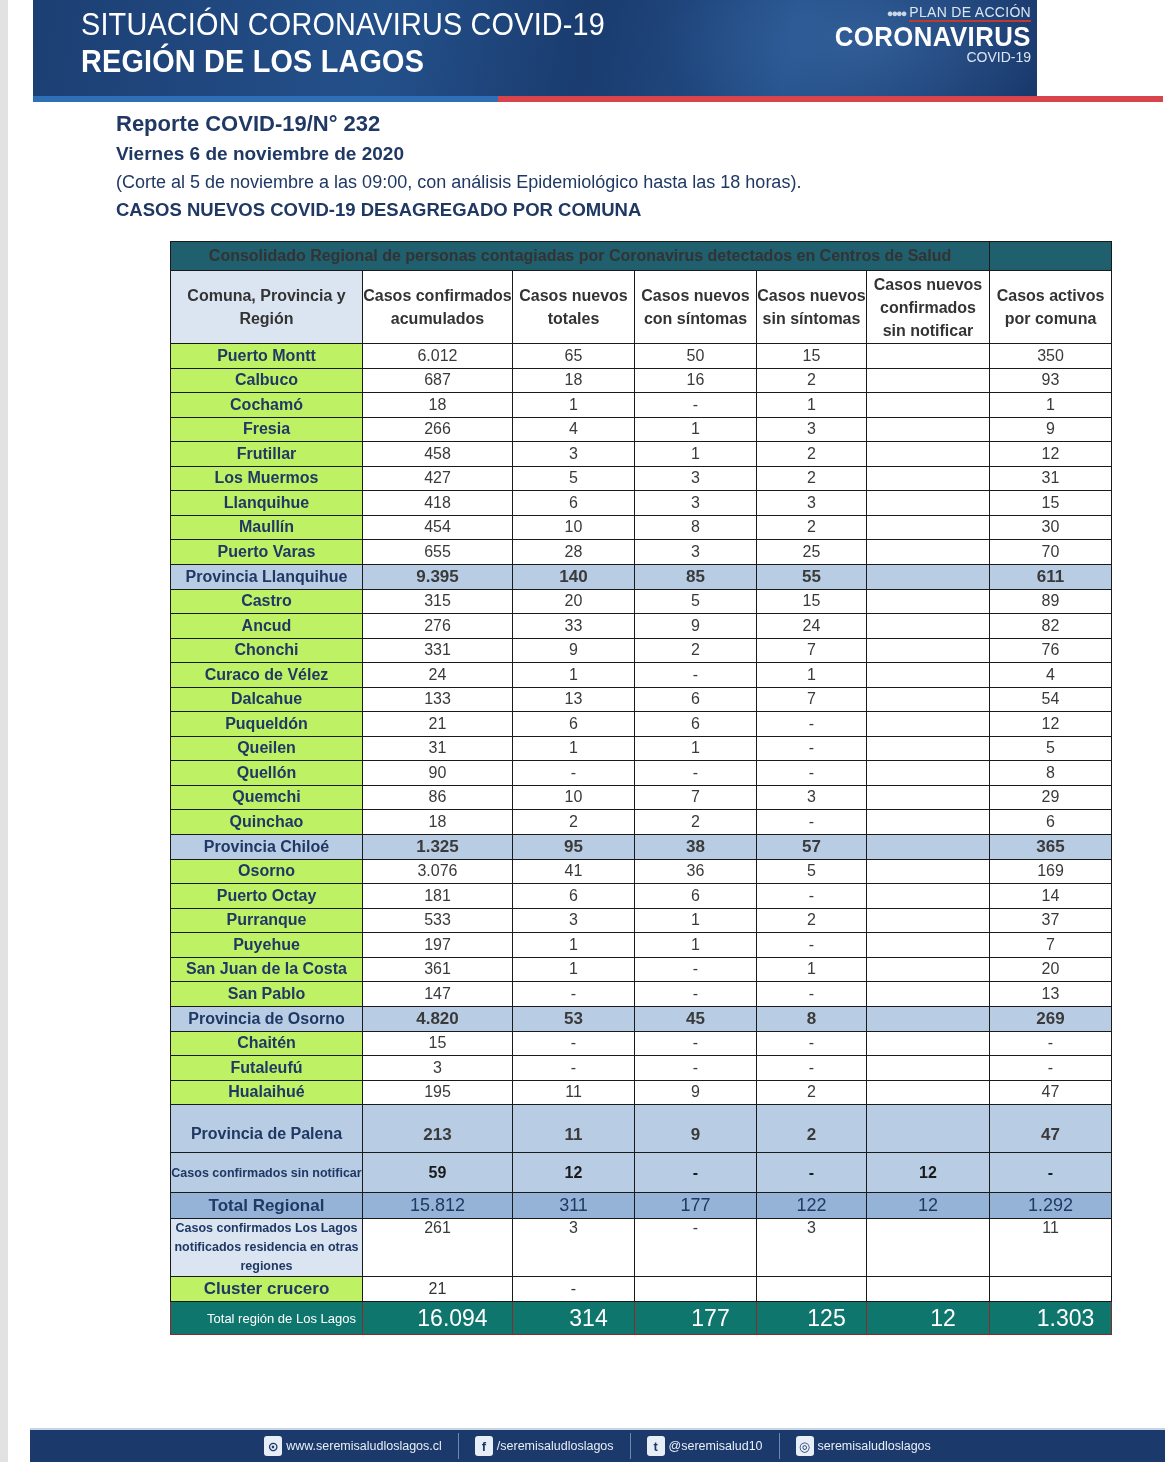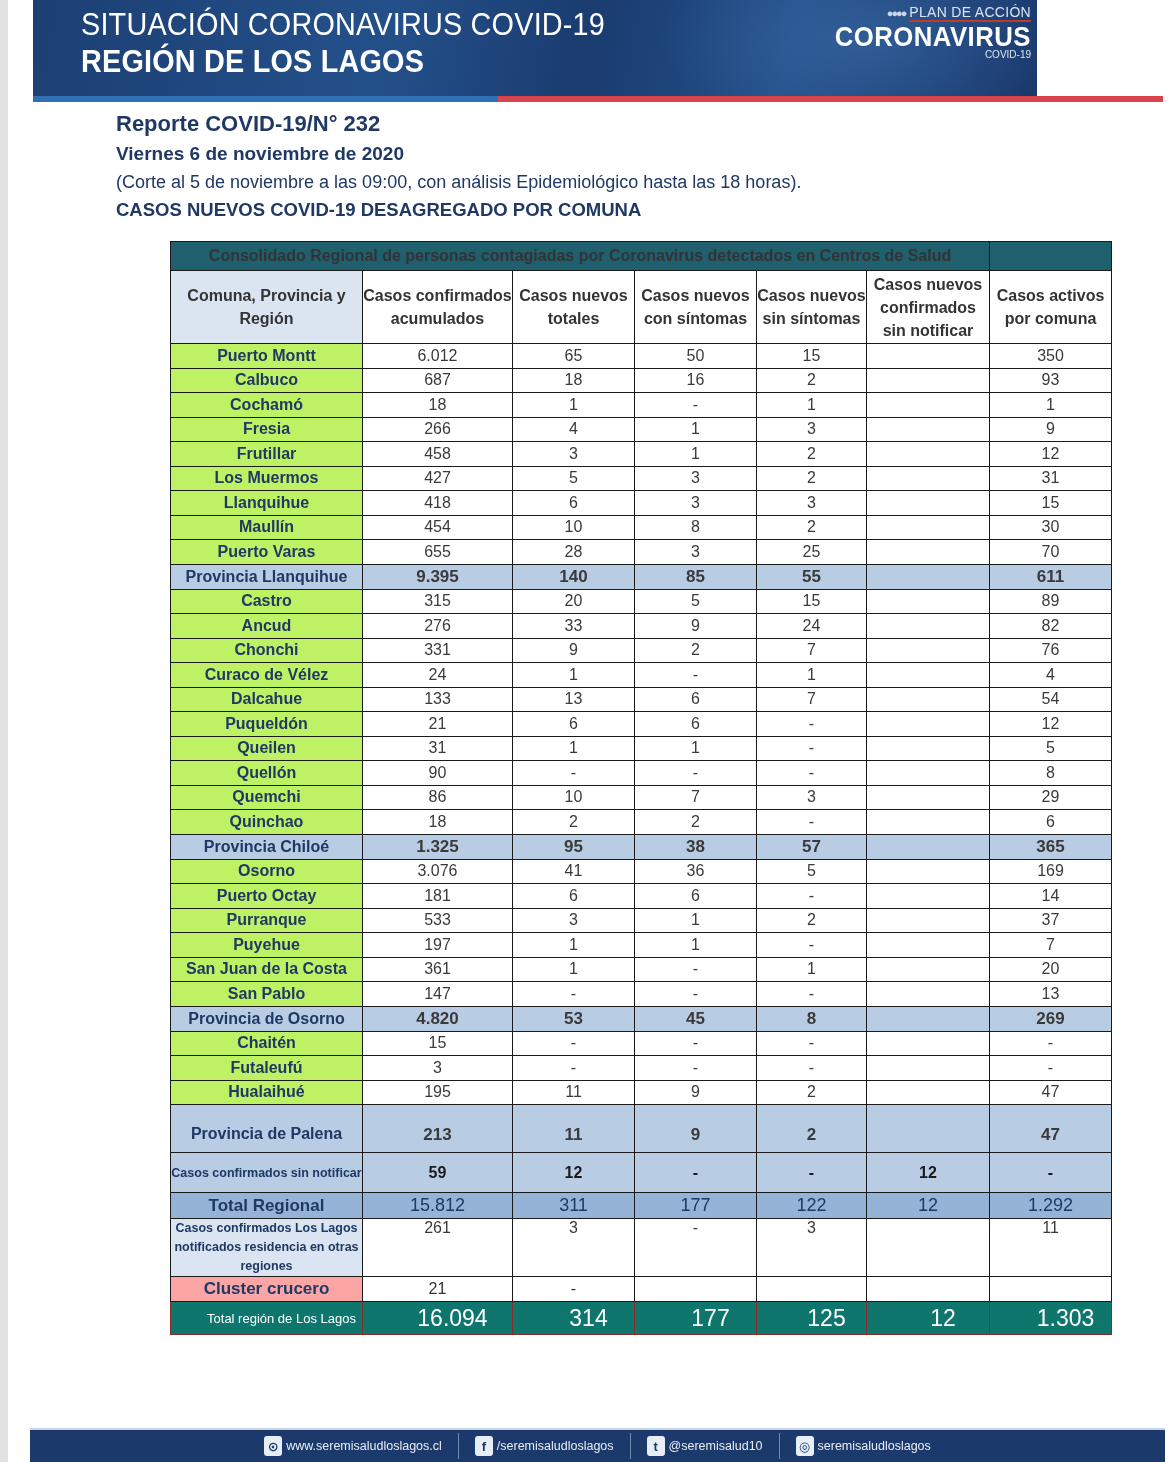--- a/index.html
+++ b/index.html
@@ -16,21 +16,21 @@
     background: radial-gradient(ellipse at center, rgba(80,130,190,0.35), rgba(0,0,0,0) 70%);
   }
   .banner-title { position: absolute; left: 48px; top: 6px; color: #ffffff; line-height: 37px; font-size: 31px; letter-spacing: 0.2px; z-index: 2; }
   .banner-title .l1 { font-weight: 400; display: block; transform: scaleX(0.93); transform-origin: left; }
   .banner-title .l2 { font-weight: 700; display: block; transform: scaleX(0.93); transform-origin: left; }
   .brand { position: absolute; left: 778px; top: 4px; width: 220px; height: 70px; z-index: 2; color: #fff; text-align: right; }
   .brand .plan { font-size: 14px; letter-spacing: 0.3px; color: #dce6f2; display: flex; justify-content: flex-end; align-items: center; gap: 4px; }
   .brand .plan .dots { font-size: 11px; color: #c9d6e6; letter-spacing: -2px; }
   .brand .plan .underline { border-bottom: 2px solid #c0392b; }
   .brand .corona { font-size: 28px; font-weight: 700; letter-spacing: 0.5px; line-height: 30px; transform: scaleX(0.92); transform-origin: right; }
-  .brand .covid { font-size: 10px; color: #dce6f2; margin-top: -3px; }
+  .brand .covid { font-size: 14px; color: #dce6f2; margin-top: -3px; }
   .gov-logo { position: absolute; left: 1040px; top: 2px; width: 80px; height: 74px; border: 1.5px solid #dfe7f2; z-index: 2; display: flex; }
   .gov-logo .half { flex: 1; border-right: 1.5px solid #dfe7f2; position: relative; }
   .gov-logo .half:last-child { border-right: none; }
   .gov-logo .crest { position: absolute; top: 6px; left: 8px; width: 20px; height: 18px; background: #e8eef6; border-radius: 8px 8px 3px 3px; }
   .gov-logo .tiny { position: absolute; left: 4px; width: 30px; height: 3px; background: #dfe7f2; }
   .stripe { position: absolute; top: 96px; height: 6px; }
   .stripe.blue { left: 33px; width: 465px; background: #2f6fb5; }
   .stripe.red { left: 498px; width: 665px; background: #d9434b; }
 
   .report { position: absolute; left: 116px; top: 110px; }
@@ -57,21 +57,21 @@
   tr.prov td { background: #b8cce4; font-weight: 700; color: #1a1a1a; font-size: 17px; height: 25px; }
   tr.prov td.name { background: #b8cce4; color: #1f3864; font-size: 16px; }
   tr.palena td { vertical-align: top; height: 48px; padding-top: 20px; }
   tr.sinnot td { background: #b8cce4; font-weight: 700; color: #1a1a1a; font-size: 16px; height: 40px; }
   tr.sinnot td.name { font-size: 12.5px; line-height: 18px; color: #1f3864; margin-left: 43px; }
   tr.total td { background: #95b3d7; color: #1f3864; font-weight: 400; font-size: 18px; height: 26px; }
   tr.total td.name { font-weight: 700; font-size: 17px; }
   tr.otras td { vertical-align: top; height: 58px; color: #3a3a3a; }
   tr.otras td.name { background: #dbe5f1; font-size: 12.5px; line-height: 19px; color: #1f3864; font-weight: 700; }
   tr.cluster td { height: 25px; }
-  tr.cluster td.name { background: #fca5a5; color: #1f3864; font-weight: 700; font-size: 17px; }
+  tr.cluster td.name { background: #bef264; color: #1f3864; font-weight: 700; font-size: 17px; }
   tr.final td { background: #0f766e; color: #ffffff; font-size: 23px; height: 33px; border-color: #8b2a2a; padding-left: 30px; }
   tr.final td.name { font-size: 13px; }
   .dash { color: #9a9a9a; }
 
   .footer { position: absolute; left: 30px; top: 1428px; width: 1135px; height: 34px; background: #1b3a6b; border-top: 2px solid #c8d4e4; display: flex; justify-content: center; align-items: center; gap: 0; }
   .footer .item { display: flex; align-items: center; gap: 4px; color: #e8eef6; font-size: 12.5px; padding: 0 16px; border-right: 1px solid #6f88ad; height: 26px; }
   .footer .item:last-child { border-right: none; }
   .footer .ico { width: 18px; height: 20px; background: #e8eef6; color: #1b3a6b; font-weight: 700; font-size: 13px; display: flex; align-items: center; justify-content: center; border-radius: 3px; }
 </style>
 </head>

